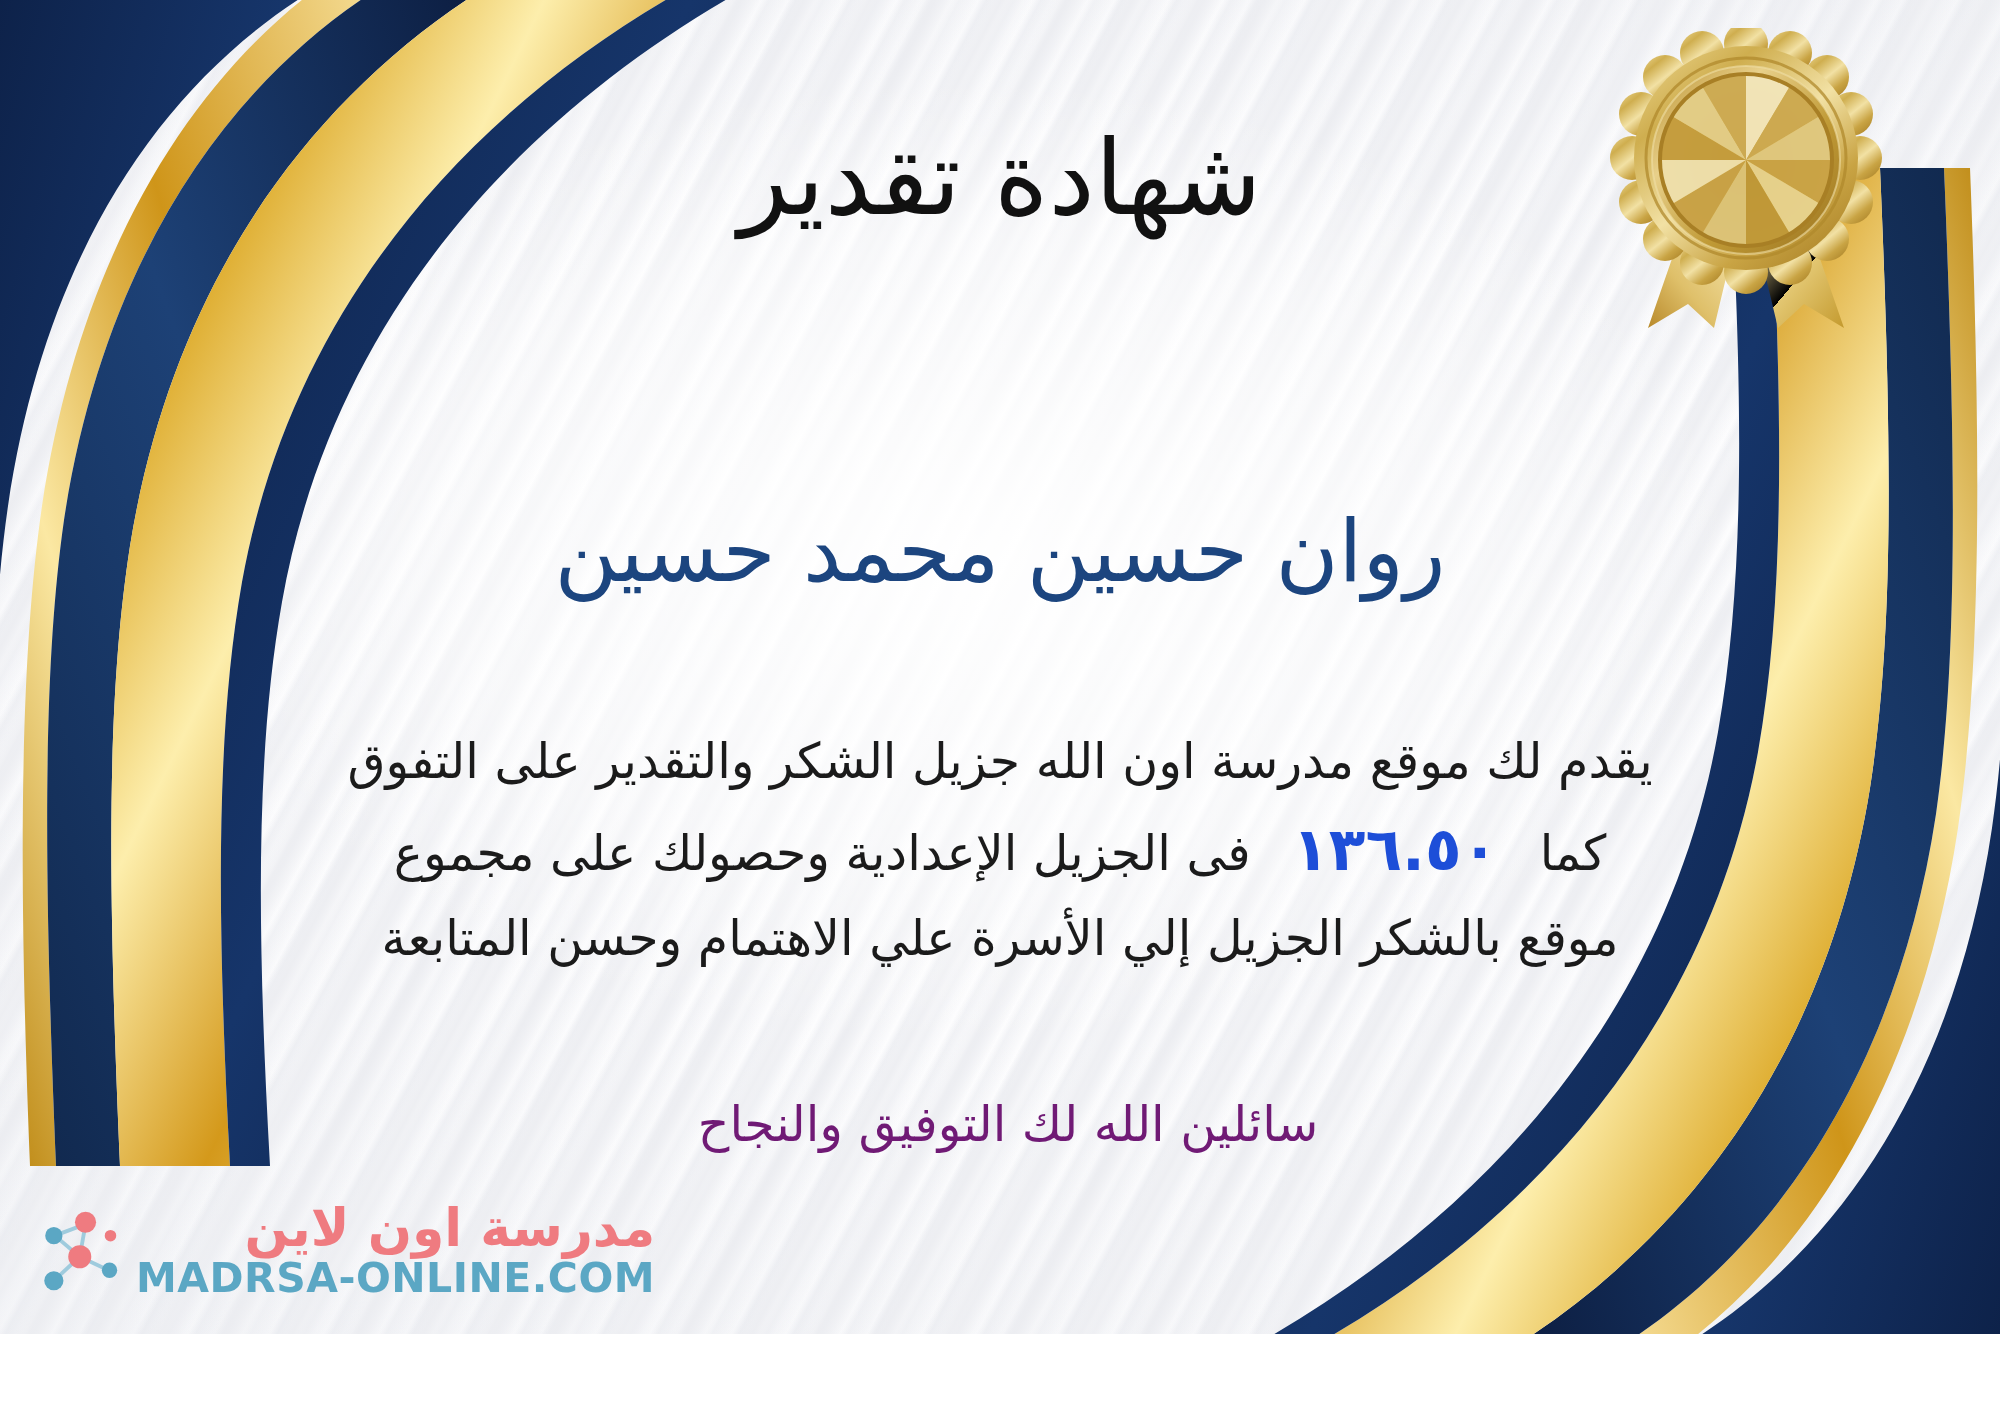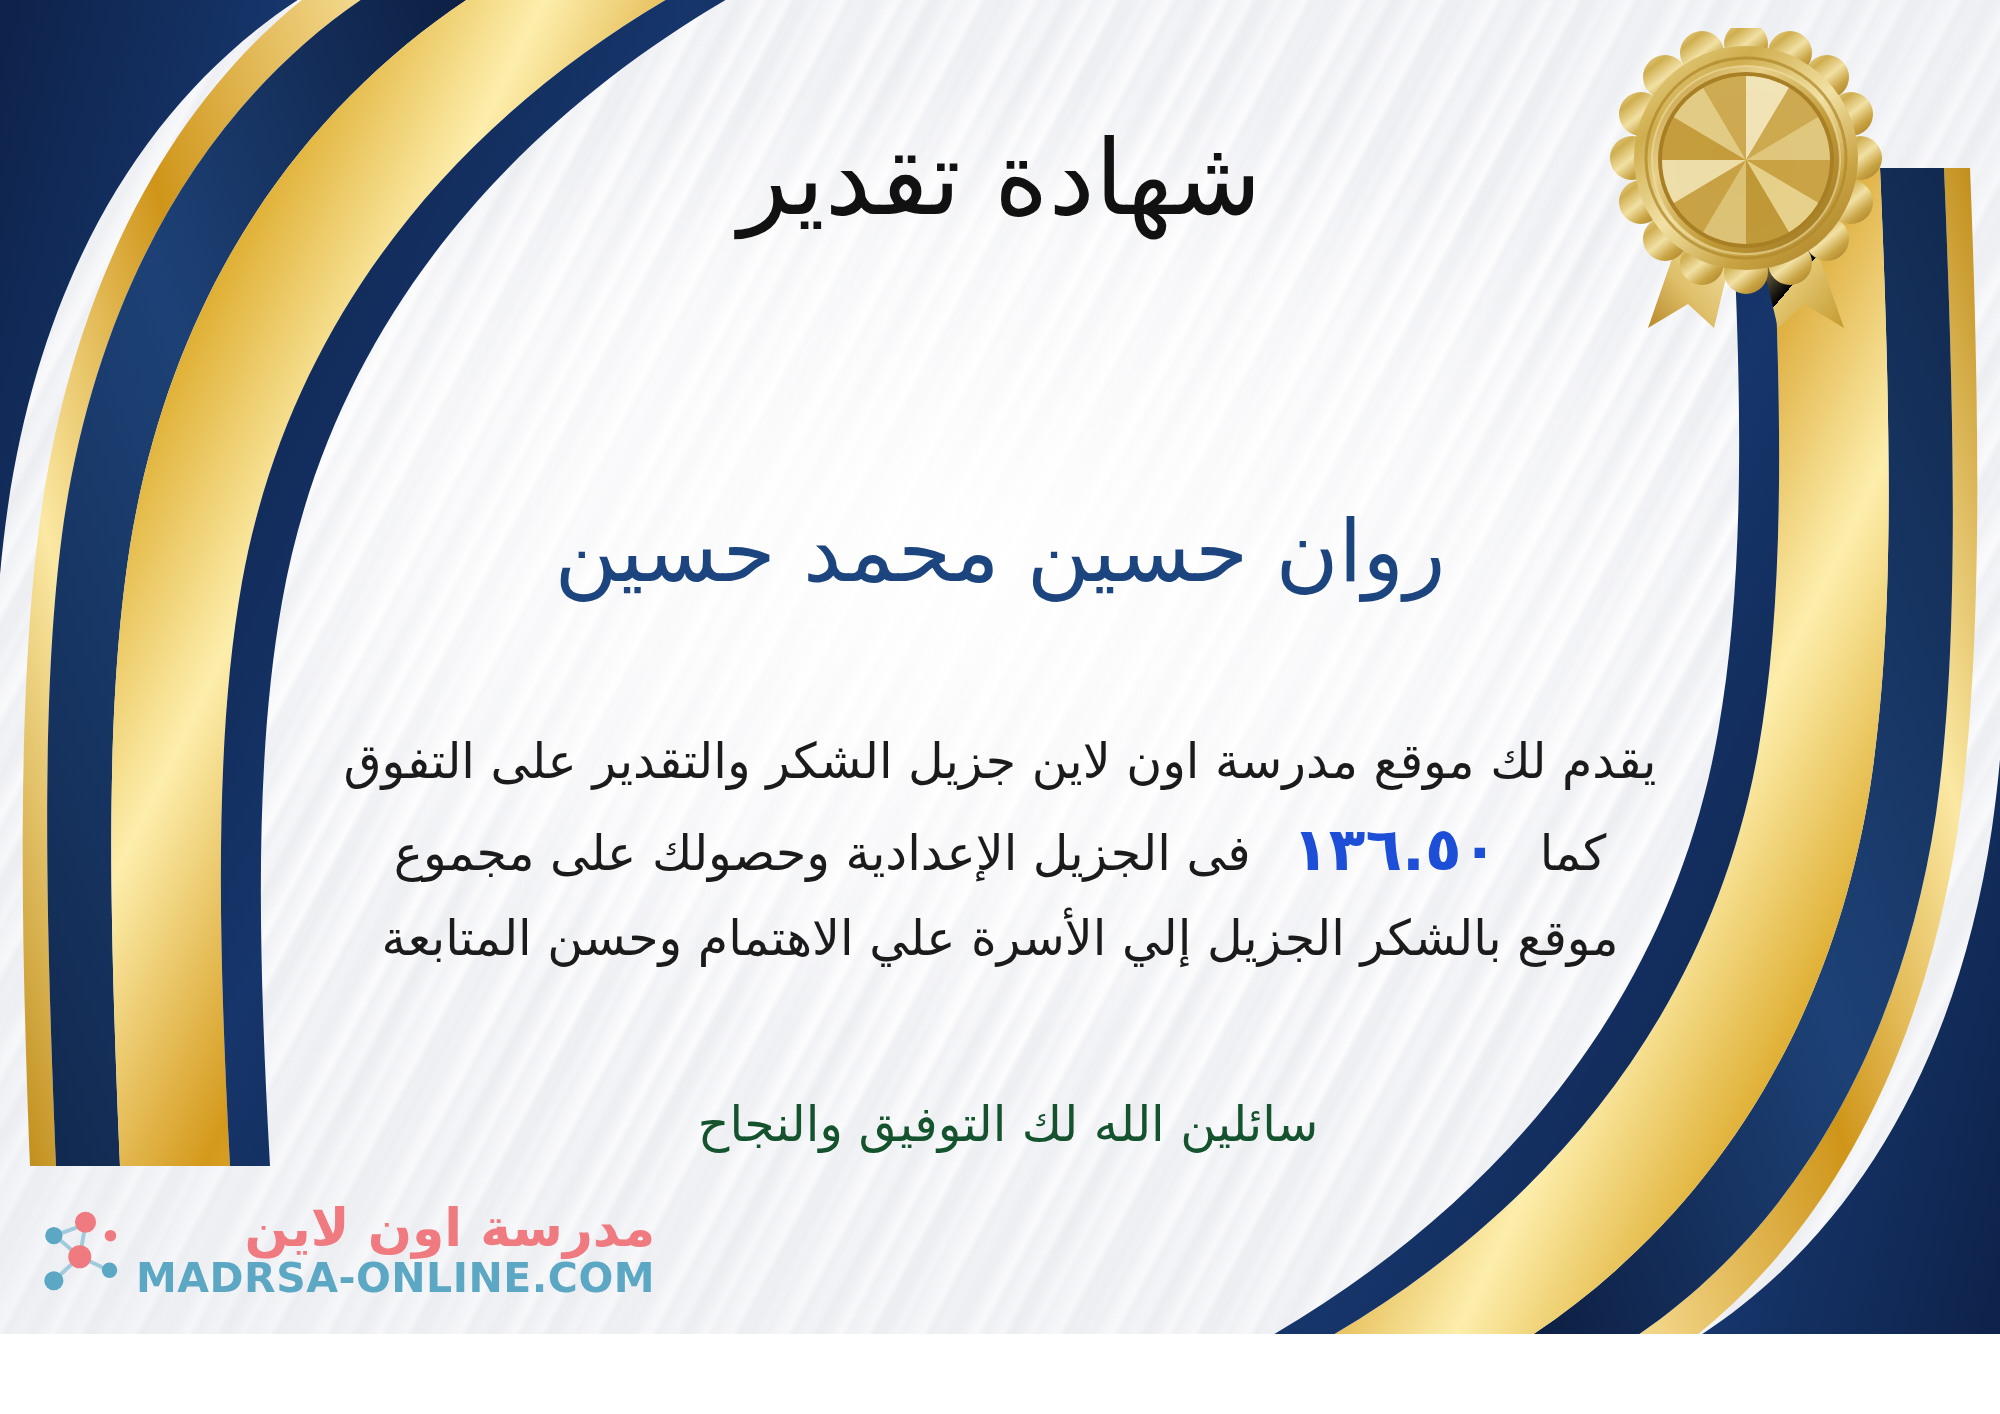--- a/index.html
+++ b/index.html
@@ -102,21 +102,21 @@
     font-size:60px;
     padding:0 26px;
     letter-spacing:2px;
   }
 
   .closing{
     position:absolute;
     top:1088px; left:16px; right:0;
     font-size:49px;
     line-height:1.5;
-    color:#14532d;
+    color:#701a75;
   }
 
   
   .brand{
     position:absolute;
     left:26px; bottom:32px;
     display:flex;
     flex-direction:row-reverse;
     align-items:center;
     gap:14px;
@@ -278,21 +278,21 @@
     </g>
   </svg>
 
   <div class="content">
 
     <div class="title">شهادة تقدير</div>
 
     <div class="student-name">روان حسين محمد حسين</div>
 
     <div class="body">
-      <div class="body-line">يقدم لك موقع مدرسة اون لاين جزيل الشكر  والتقدير على التفوق</div>
+      <div class="body-line">يقدم لك موقع مدرسة اون الله جزيل الشكر  والتقدير على التفوق</div>
 
       <div class="body-line">
         <span>كما</span>
         <span class="grade-value">١٣٦.٥٠</span>
         <span>فى الجزيل الإعدادية وحصولك على مجموع</span>
       </div>
 
       <div class="body-line">موقع  بالشكر الجزيل إلي الأسرة علي الاهتمام وحسن المتابعة</div>
     </div>
 

